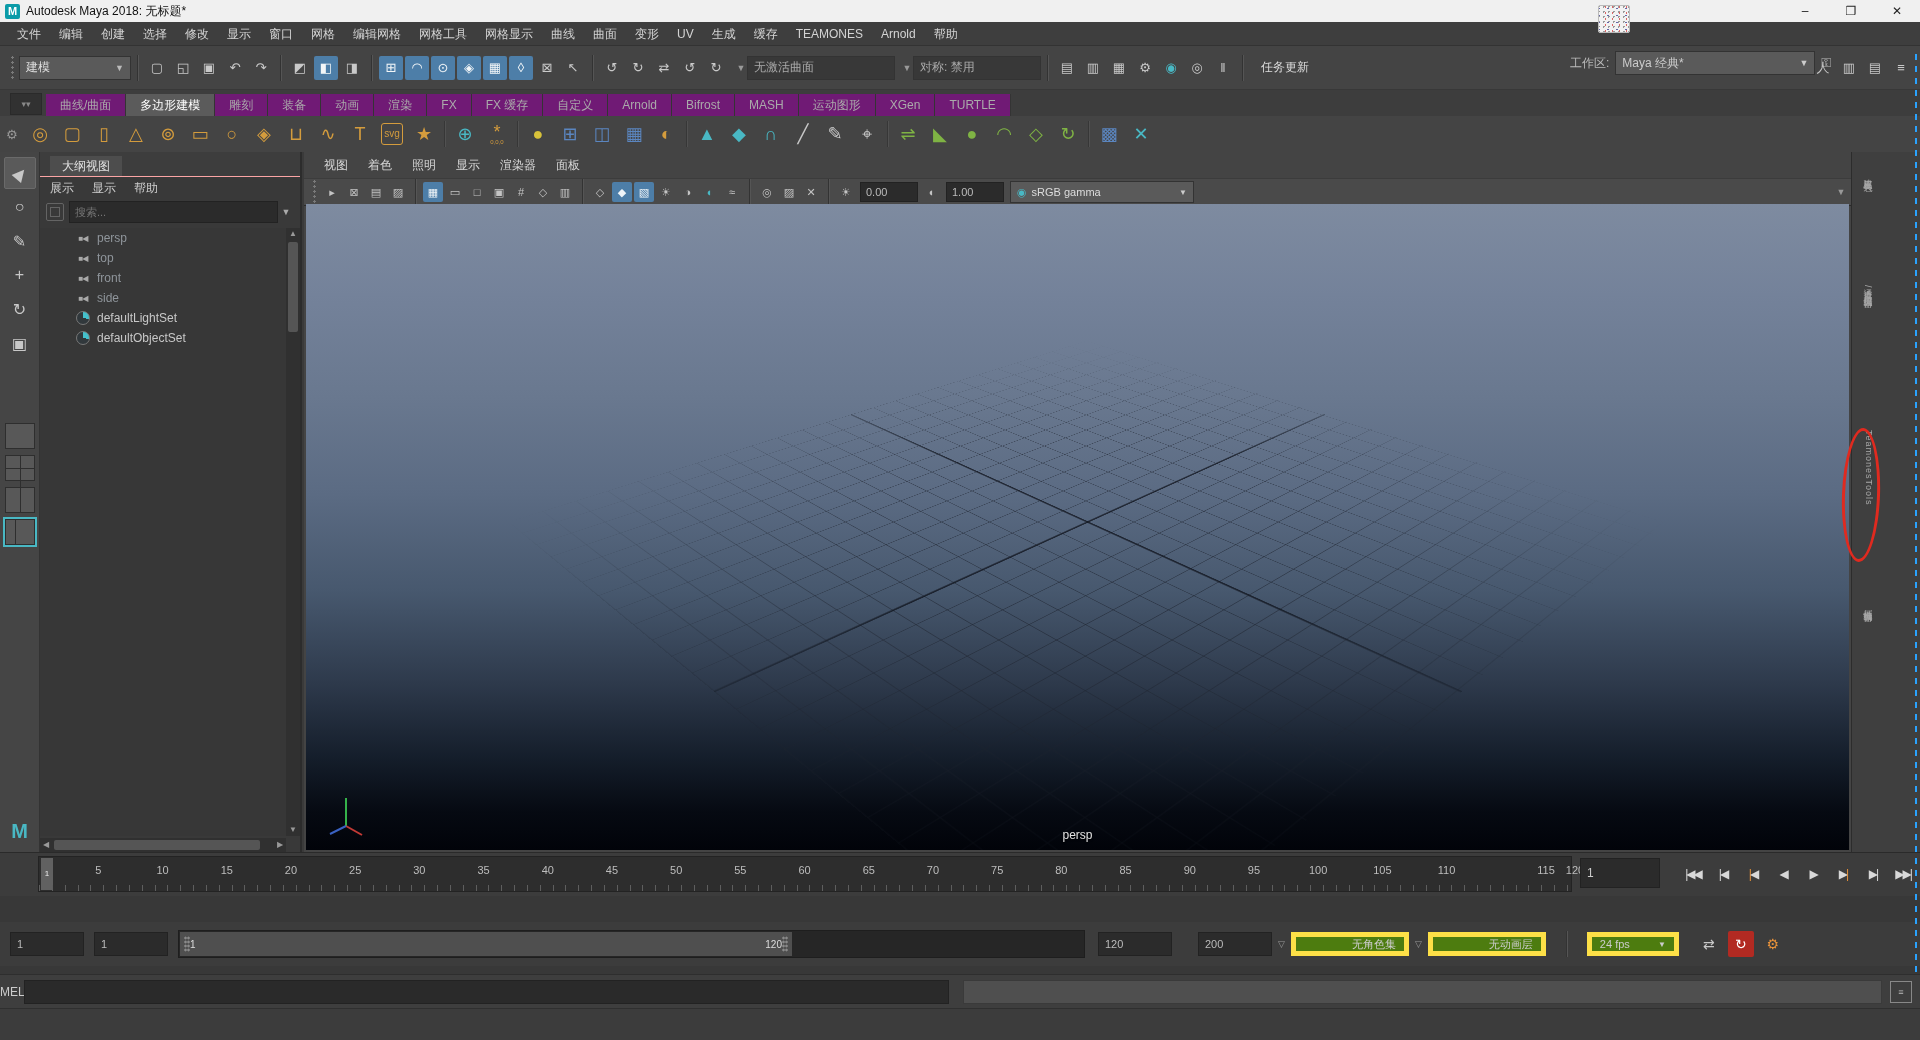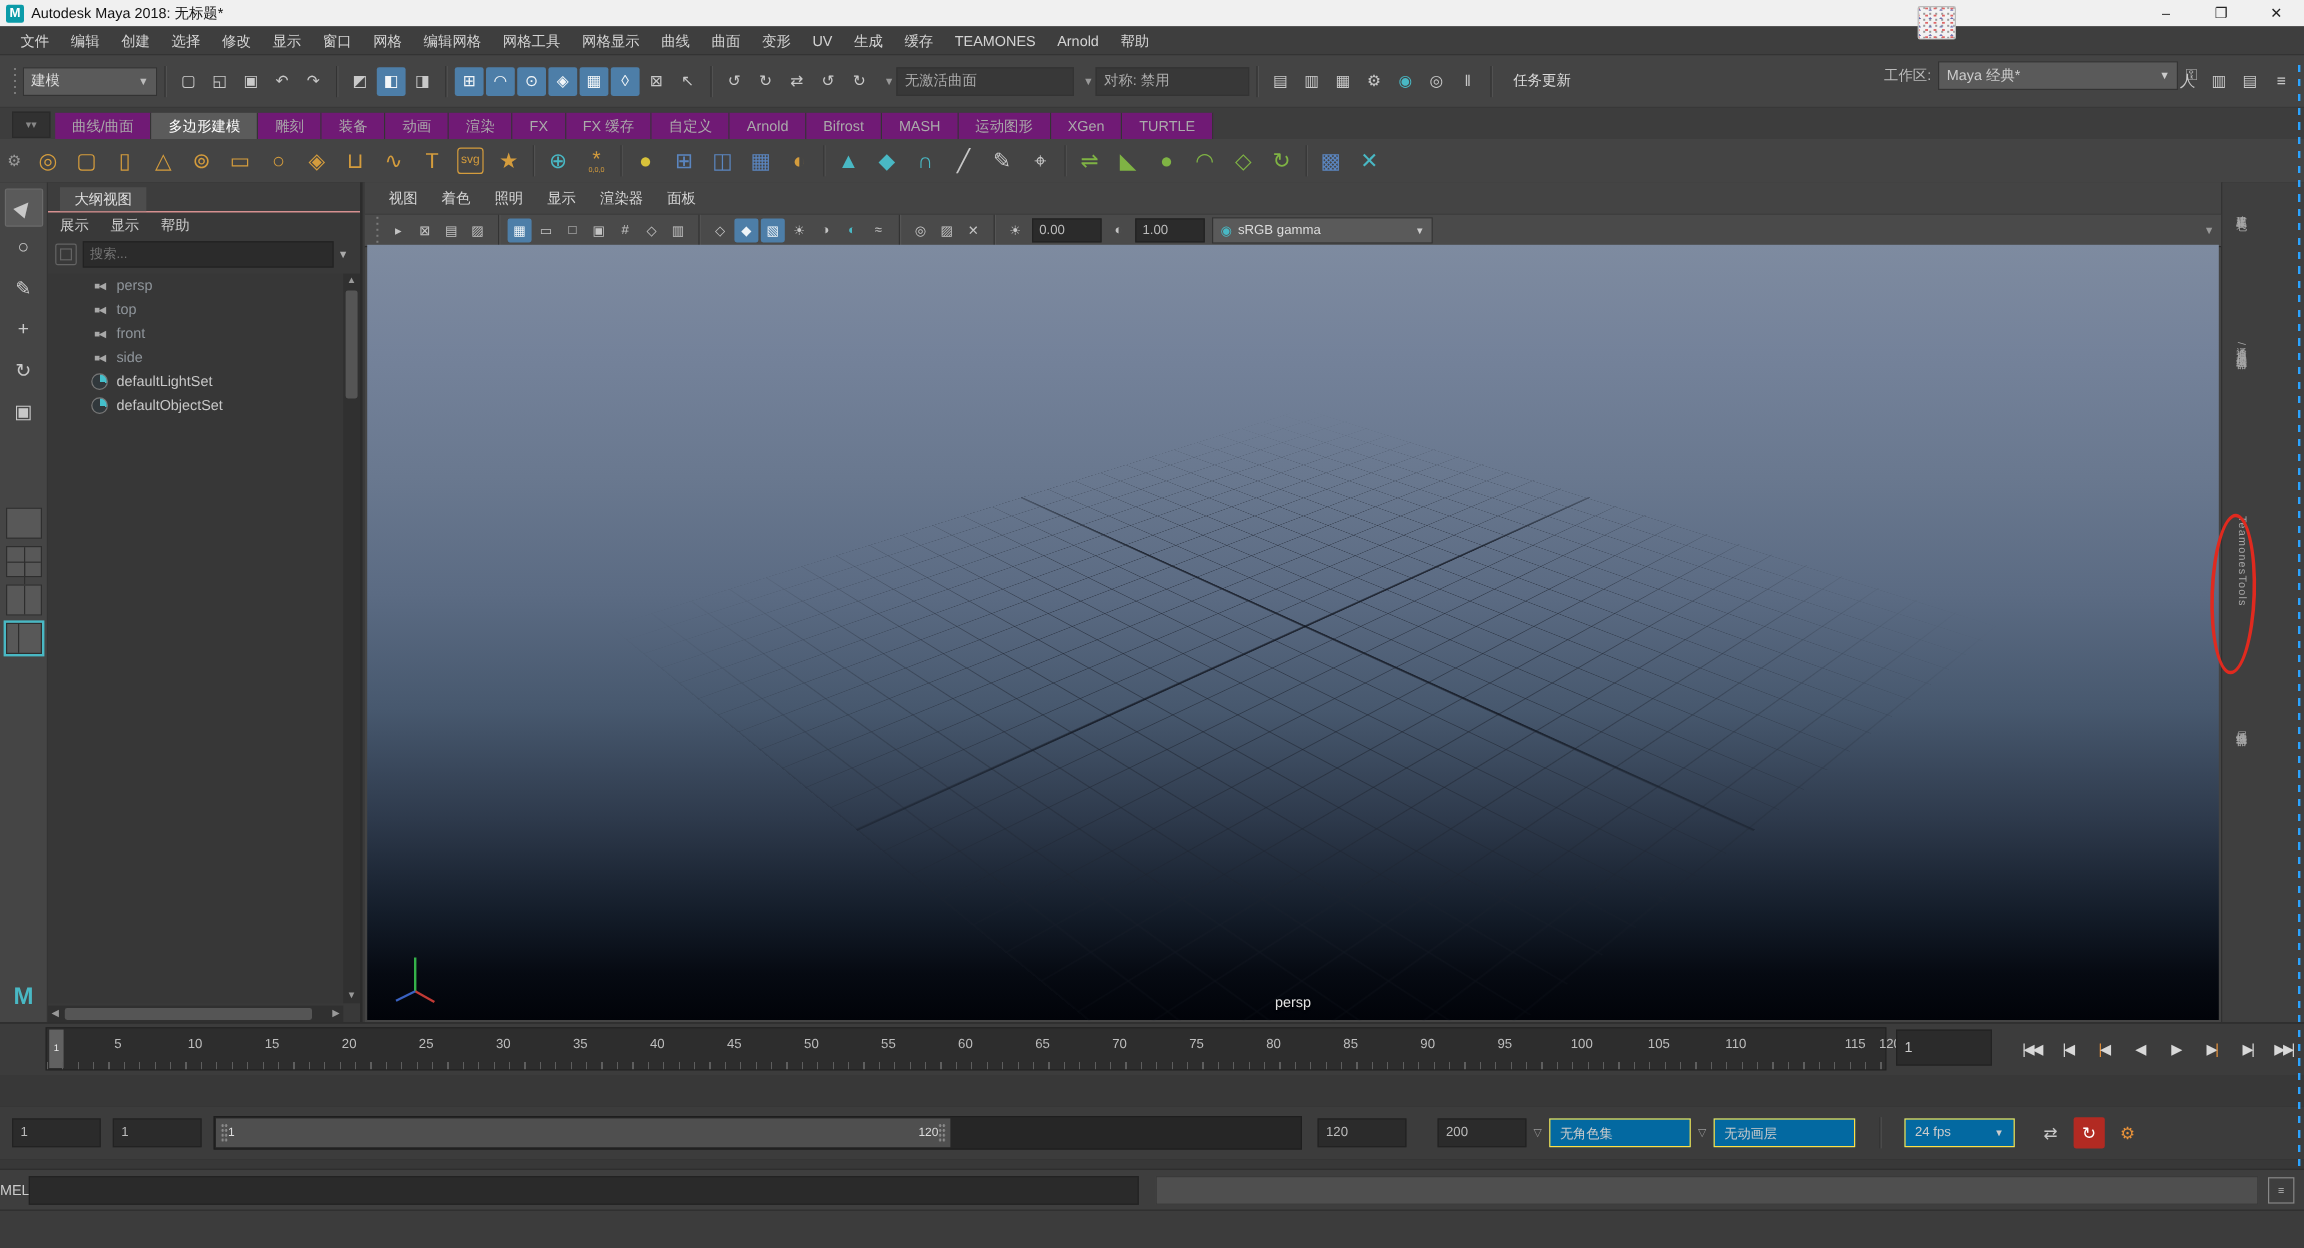--- a/index.html
+++ b/index.html
@@ -131,21 +131,21 @@
   .pb-btn{min-width:26px;height:26px;display:flex;align-items:center;justify-content:center;color:#d8d8d8;font-size:12px;letter-spacing:-2px;padding:0 2px;}
   .pb-btn .key{color:#e8923a;}
   
   #spacer1{left:0;top:896px;width:1920px;height:26px;background:#383838;}
   #rangerow{left:0;top:922px;width:1920px;height:44px;background:#3c3c3c;display:flex;align-items:center;}
   .rg-field{height:24px;background:#2b2b2b;border:1px solid #222;color:#bbb;font-size:11px;padding:0 6px;box-sizing:border-box;width:74px;}
   #range-track{position:absolute;left:178px;top:930px;width:907px;height:28px;background:#262626;border:1px solid #1e1e1e;box-sizing:border-box;}
   #range-bar{position:absolute;left:1px;top:1px;bottom:1px;width:612px;background:#4f4f4f;display:flex;align-items:center;justify-content:space-between;color:#ddd;font-size:10px;padding:0 4px;box-sizing:border-box;}
   .grip{width:6px;height:16px;background-image:radial-gradient(#8a8a8a 1px,transparent 1.2px);background-size:3px 4px;}
   .rg-drop{color:#999;font-size:9px;margin:0 6px;}
-  .rg-select{height:24px;background:#0369a1;border:1px solid #fde047;color:#ccc;display:flex;align-items:center;padding:0 8px;box-sizing:border-box;font-size:11px;}
+  .rg-select{height:24px;background:#4d7c0f;border:5px solid #fde047;color:#ccc;display:flex;align-items:center;padding:0 8px;box-sizing:border-box;font-size:11px;justify-content:flex-end;}
   .rg-select .arr{margin-left:auto;padding-left:10px;font-size:8px;}
   .rg-icon{width:26px;height:26px;display:flex;align-items:center;justify-content:center;color:#c8c8c8;font-size:14px;border-radius:2px;margin:0 3px;}
   .rg-icon.red{background:#b22a22;color:#fff;}
   .rg-icon.orange{color:#e8923a;}
   
   #spacer2{left:0;top:966px;width:1920px;height:8px;background:#383838;}
   #melrow{left:0;top:974px;width:1920px;height:34px;background:#3e3e3e;display:flex;align-items:center;border-top:1px solid #2e2e2e;}
   #mel-label{width:24px;text-align:center;color:#ccc;}
   #mel-input{width:925px;height:24px;background:#2a2a2a;border:1px solid #222;color:#ccc;padding:0 6px;box-sizing:border-box;font-family:"DejaVu Sans Mono",monospace;font-size:11px;}
   #mel-output{flex:1;height:24px;background:#4f4f4f;border:1px solid #3a3a3a;margin:0 8px 0 14px;box-sizing:border-box;}

